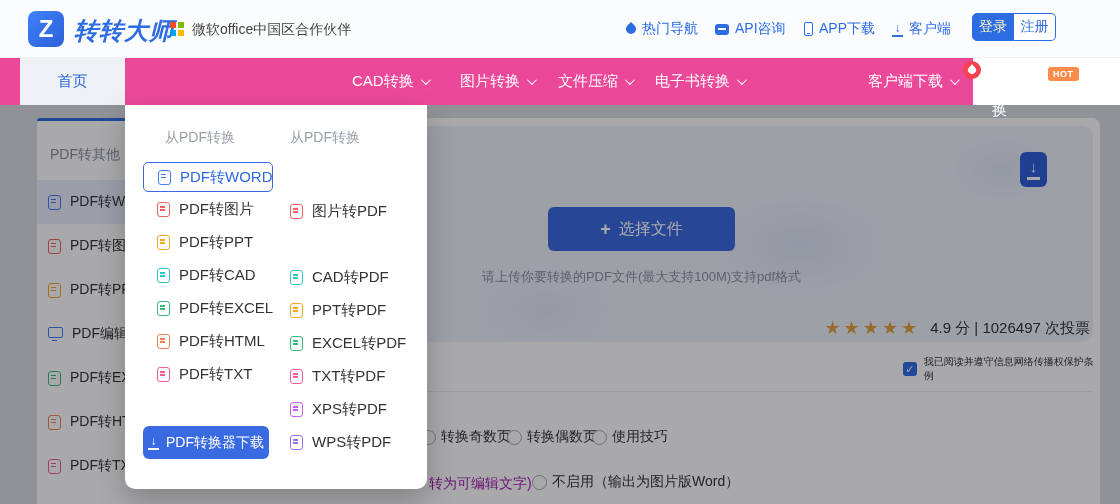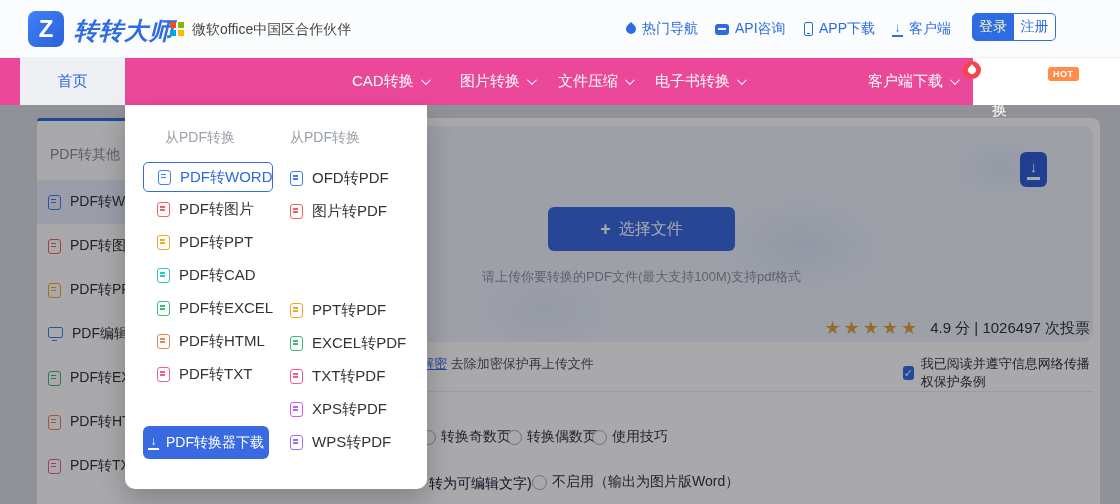--- a/index.html
+++ b/index.html
@@ -98,31 +98,31 @@
 
   #stars-row { position:absolute; right:10px; top:199px; display:flex; align-items:center; gap:10px; }
   #stars { color:#e0a23c; font-size:18px; letter-spacing:3px; }
   #rating-text { font-size:15px; color:#333; }
 
   #decrypt-row { position:absolute; left:384px; top:237px; font-size:13px; color:#555; }
   #decrypt-row a { color:#3a6ae1; text-decoration:underline; cursor:pointer; }
   #agree-row { position:absolute; left:866px; top:237px; display:flex; align-items:center; gap:7px; }
   .checkbox { width:14px; height:14px; background:#2e6ce3; border-radius:3px; color:#fff;
     font-size:11px; display:flex; align-items:center; justify-content:center; cursor:pointer; }
-  #agree-row label { font-size:13px; color:#333; }
+  #agree-row label { font-size:10px; color:#333; }
 
   #divider { position:absolute; left:143px; top:273px; width:913px; height:1px; background:#ebebeb; }
 
   .radio { width:15px; height:15px; border:1px solid #aaa; border-radius:50%; background:#fff;
     flex:none; cursor:pointer; }
   .opt { display:flex; align-items:center; gap:5px; font-size:14px; color:#333; position:absolute; }
   #opt-row1-1 { left:384px; top:310px; }
   #opt-row1-2 { left:470px; top:310px; }
   #opt-row1-3 { left:555px; top:310px; }
-  #ocr-fragment { position:absolute; left:392px; top:357px; font-size:14px; color:#0f172a; }
+  #ocr-fragment { position:absolute; left:392px; top:357px; font-size:14px; color:#a21caf; }
   #opt-row2-1 { left:495px; top:355px; }
 
   #overlay { position:absolute; left:0; top:0; width:1120px; height:399px;
     background:rgba(8,10,16,0.35); z-index:30; }
 
   
   #dropdown { position:absolute; left:125px; top:105px; width:302px; height:384px;
     background:#fff; border-radius:0 0 10px 10px; box-shadow:0 12px 28px rgba(0,0,0,.22); z-index:70; }
   .dd-title { position:absolute; top:24px; font-size:14px; color:#9aa0a8; }
   #dd-title-from { left:40px; } #dd-title-to { left:165px; }
@@ -249,24 +249,20 @@
       <div id="float-widget">
         <span class="arr">↓</span>
         <span class="bar"></span>
       </div>
 
       <div id="stars-row">
         <span id="stars">★★★★★</span>
         <span id="rating-text">4.9 分 | 1026497 次投票</span>
       </div>
 
-      <div id="decrypt-row">
-        <a>解密</a>
-        <span>去除加密保护再上传文件</span>
-      </div>
       <div id="agree-row">
         <span class="checkbox">✓</span>
         <label>我已阅读并遵守信息网络传播权保护条例</label>
       </div>
 
       <div id="divider"></div>
 
       <div class="opt" id="opt-row1-1">
         <span class="radio"></span>
         <span>转换奇数页</span>
@@ -316,27 +312,27 @@
     </div>
     <div class="dd-item col-left" style="top:220px">
       <span class="doc-ic" style="color:#f08050"></span>
       <span>PDF转HTML</span>
     </div>
     <div class="dd-item col-left" style="top:253px">
       <span class="doc-ic" style="color:#f25d8e"></span>
       <span>PDF转TXT</span>
     </div>
 
-    <div class="dd-item col-right" style="top:57px">
-      <span class="doc-ic" style="color:#3f7df6"></span>
-      <span>OFD转PDF</span>
-    </div>
     <div class="dd-item col-right" style="top:90px">
       <span class="doc-ic" style="color:#f2605f"></span>
       <span>图片转PDF</span>
+    </div>
+    <div class="dd-item col-right" style="top:156px">
+      <span class="doc-ic" style="color:#2fc3c3"></span>
+      <span>CAD转PDF</span>
     </div>
     <div class="dd-item col-right" style="top:189px">
       <span class="doc-ic" style="color:#f5a623"></span>
       <span>PPT转PDF</span>
     </div>
     <div class="dd-item col-right" style="top:222px">
       <span class="doc-ic" style="color:#3cb878"></span>
       <span>EXCEL转PDF</span>
     </div>
     <div class="dd-item col-right" style="top:255px">

